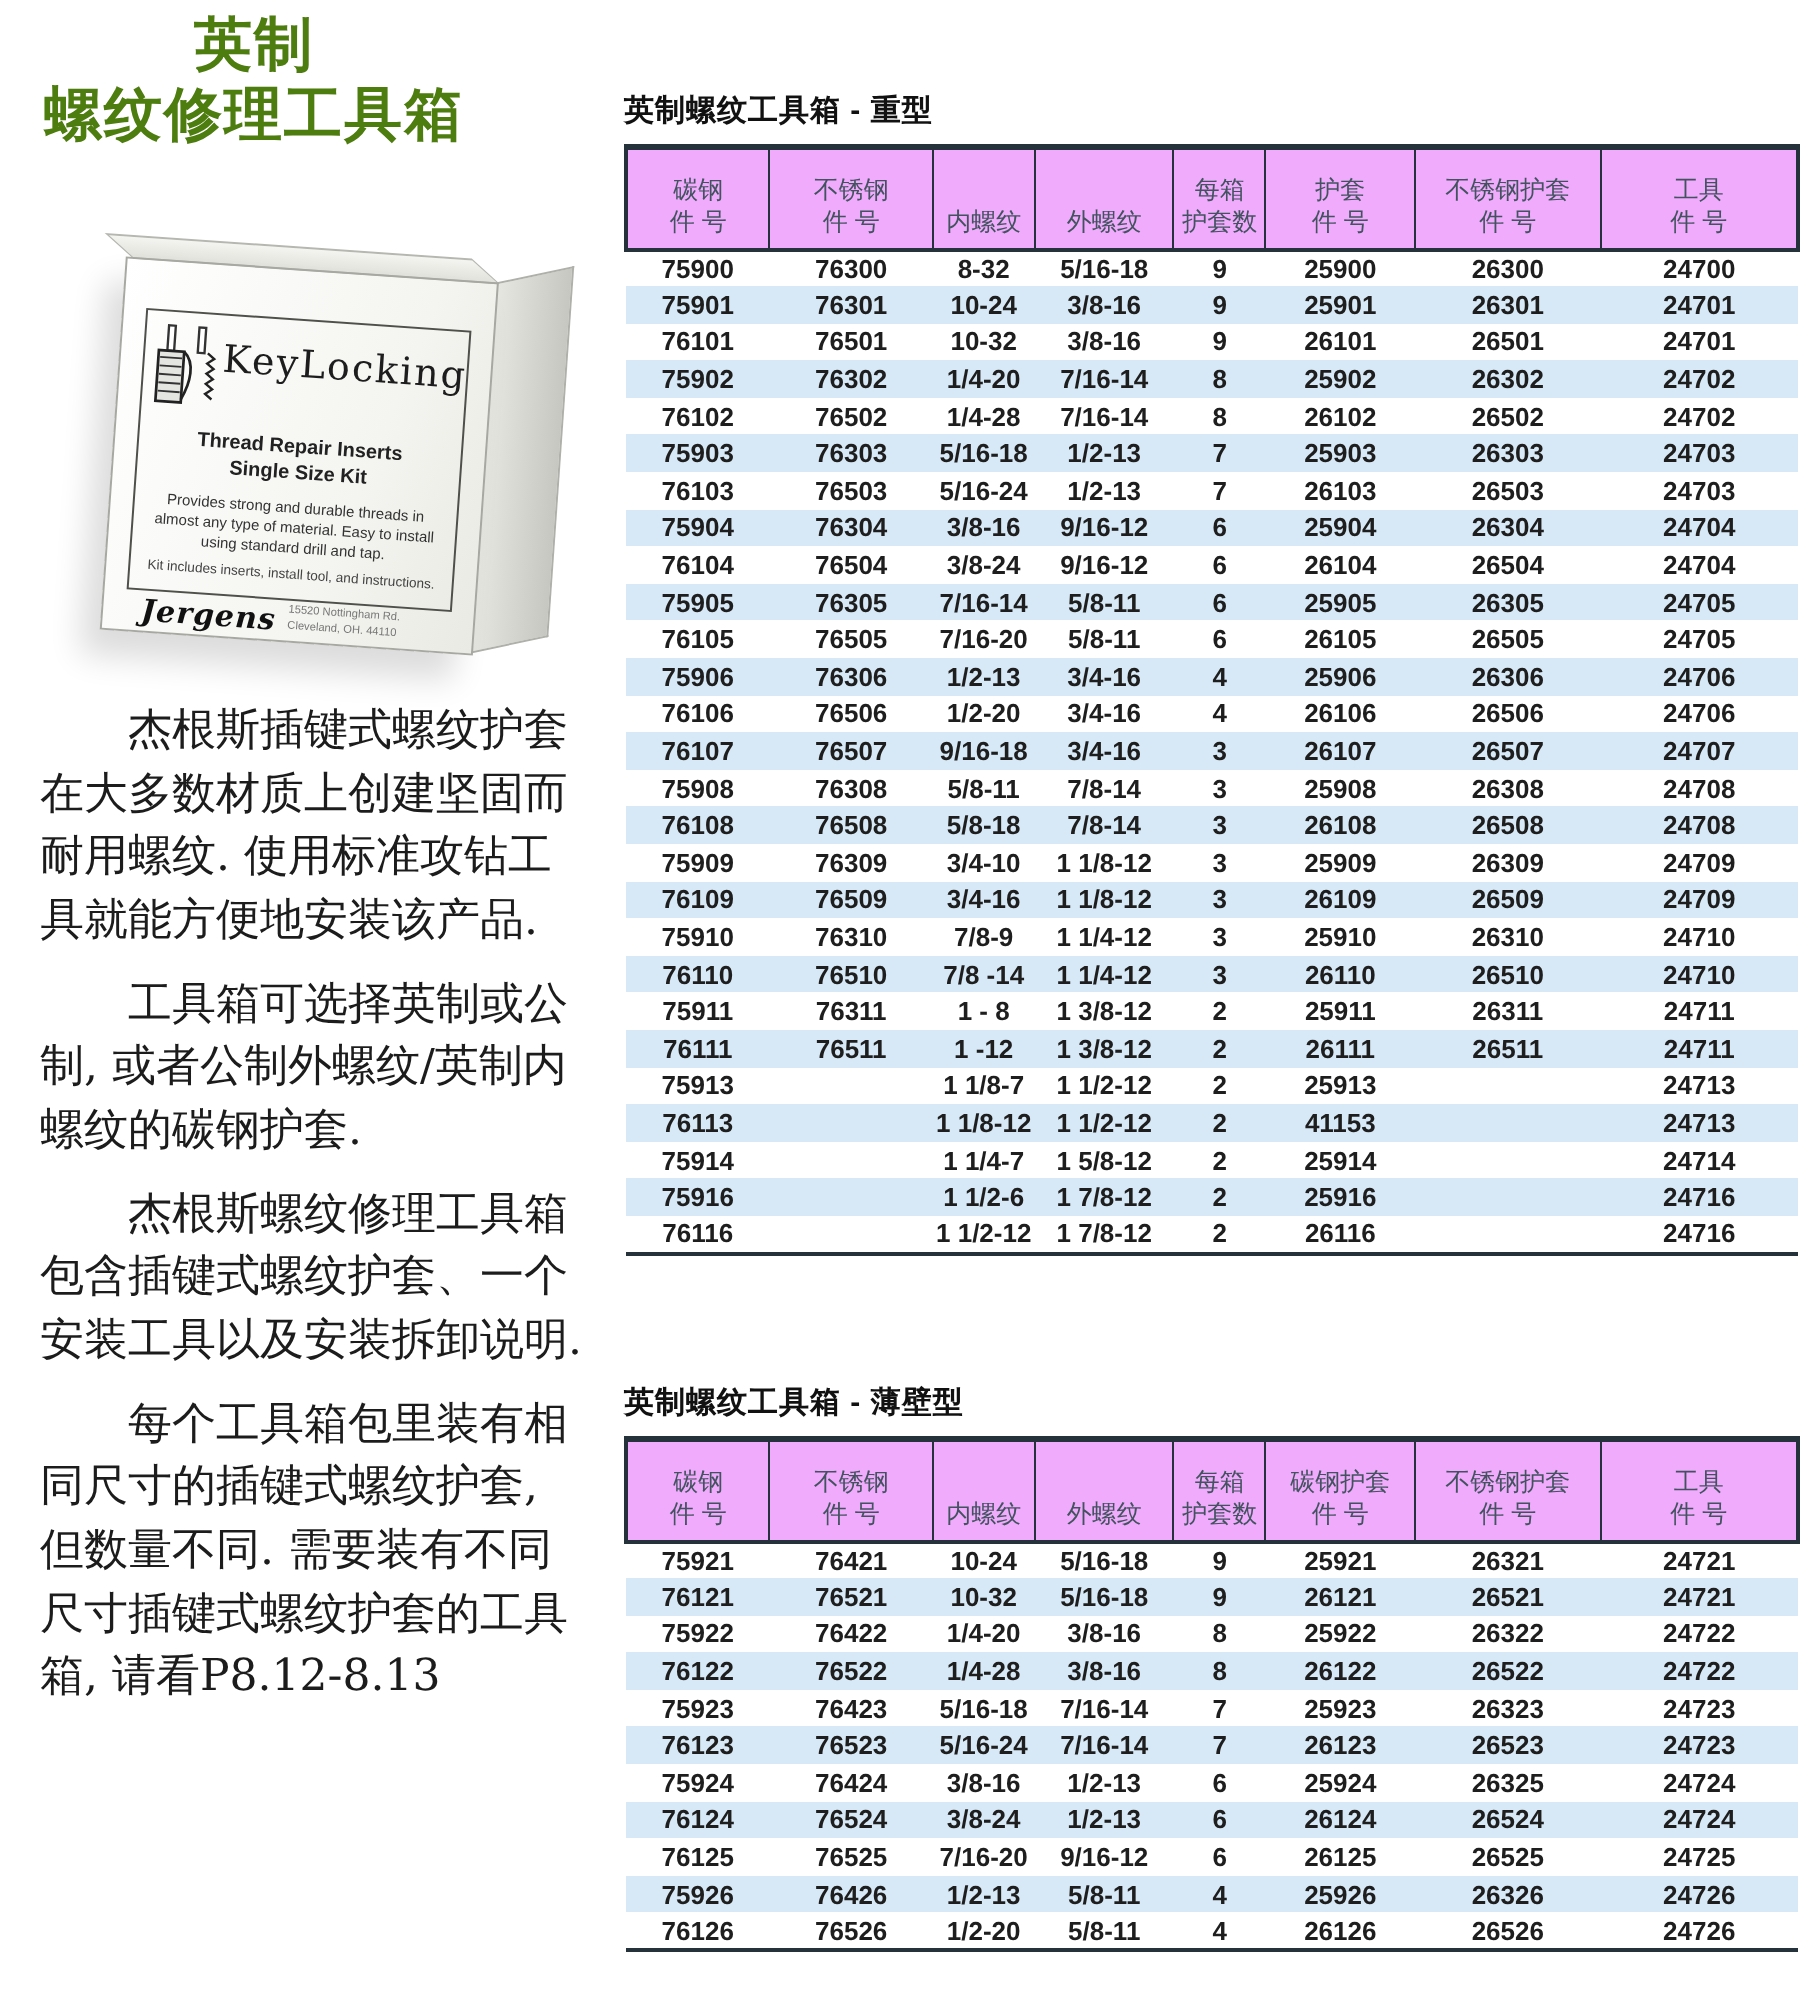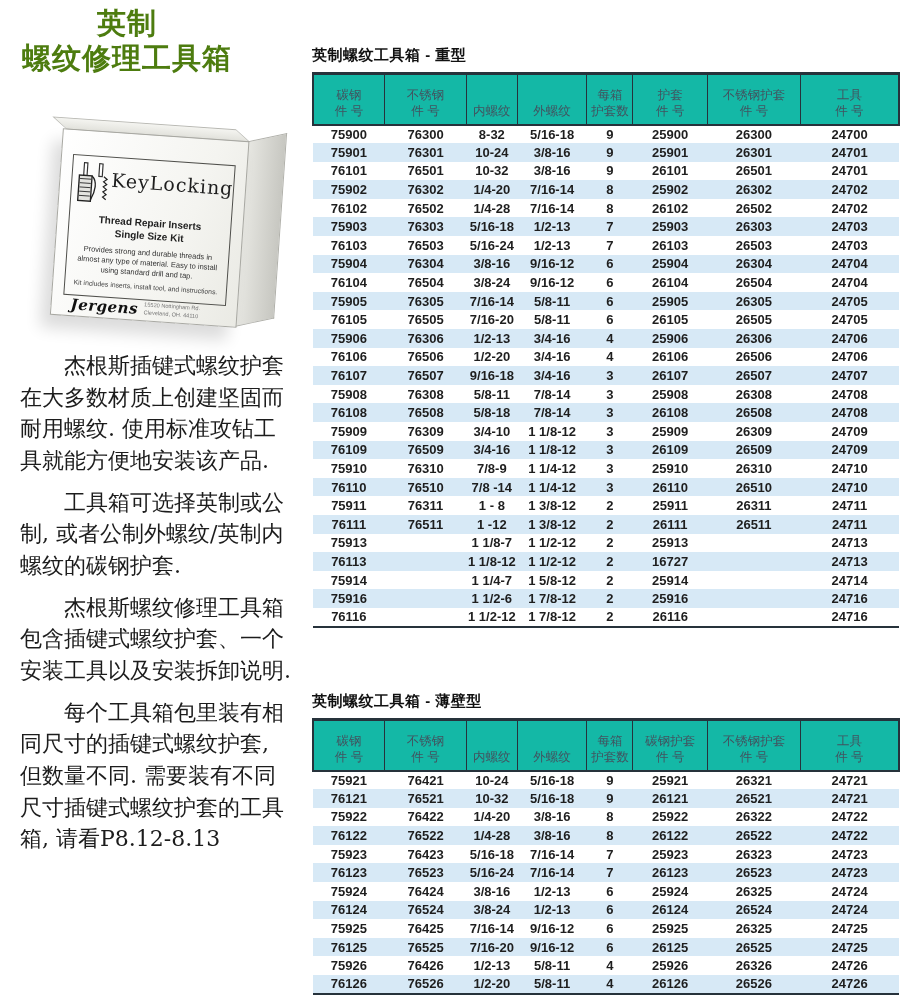--- a/index.html
+++ b/index.html
@@ -46,21 +46,21 @@
   
   .right-col{ position:absolute; left:292px; top:0; width:590px; }
   .tbl-section{ position:absolute; left:0; width:590px;margin-left:20px; }
   .tbl-section.heavy{ top:46px; }
   .tbl-section.thin{ top:692px; }
   .tbl-title{ font-size:15px; font-weight:700; color:#111; margin-bottom:7px; letter-spacing:.5px; }
 
   table.kit{ border-collapse:collapse; width:588px; table-layout:fixed;
              border-top:3px solid #26323b; border-bottom:2.5px solid #26323b; }
   table.kit thead th{
-      background:#14b8a6; color:#42535f; font-weight:400; font-size:12.5px;
+      background:#f0abfc; color:#42535f; font-weight:400; font-size:12.5px;
       line-height:1.3; vertical-align:bottom; text-align:center;
       padding:12px 1px 4px; white-space:pre-line;
       border-left:1.5px solid #26323b; border-bottom:2px solid #26323b; }
   table.kit thead th:first-child{ border-left:2px solid #26323b; }
   table.kit thead th:last-child{ border-right:2px solid #26323b; }
   table.kit tbody td{ height:18.6px; padding:0 1px; text-align:center;
       font-size:13px; font-weight:700; color:#1e1e1e; line-height:1; }
   table.kit tbody tr:nth-child(even){ background:#d7e9f6; }
 </style>
 </head>
@@ -384,21 +384,21 @@
               <td>25913</td>
               <td></td>
               <td>24713</td>
             </tr>
             <tr>
               <td>76113</td>
               <td></td>
               <td>1 1/8-12</td>
               <td>1 1/2-12</td>
               <td>2</td>
-              <td>16727</td>
+              <td>41153</td>
               <td></td>
               <td>24713</td>
             </tr>
             <tr>
               <td>75914</td>
               <td></td>
               <td>1 1/4-7</td>
               <td>1 5/8-12</td>
               <td>2</td>
               <td>25914</td>
@@ -535,30 +535,20 @@
               <td>76124</td>
               <td>76524</td>
               <td>3/8-24</td>
               <td>1/2-13</td>
               <td>6</td>
               <td>26124</td>
               <td>26524</td>
               <td>24724</td>
             </tr>
             <tr>
-              <td>75925</td>
-              <td>76425</td>
-              <td>7/16-14</td>
-              <td>9/16-12</td>
-              <td>6</td>
-              <td>25925</td>
-              <td>26325</td>
-              <td>24725</td>
-            </tr>
-            <tr>
               <td>76125</td>
               <td>76525</td>
               <td>7/16-20</td>
               <td>9/16-12</td>
               <td>6</td>
               <td>26125</td>
               <td>26525</td>
               <td>24725</td>
             </tr>
             <tr>

